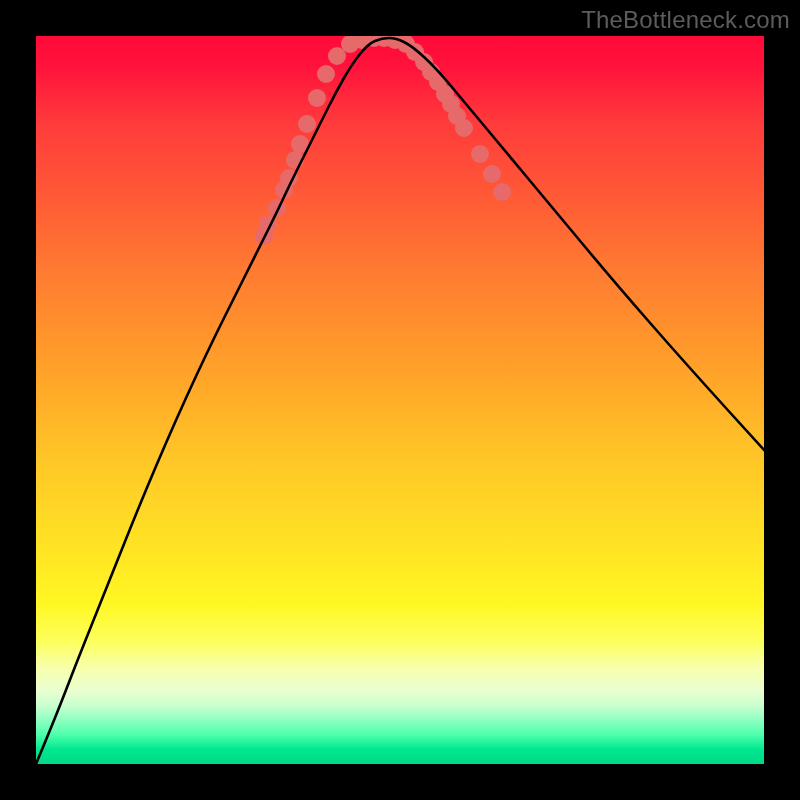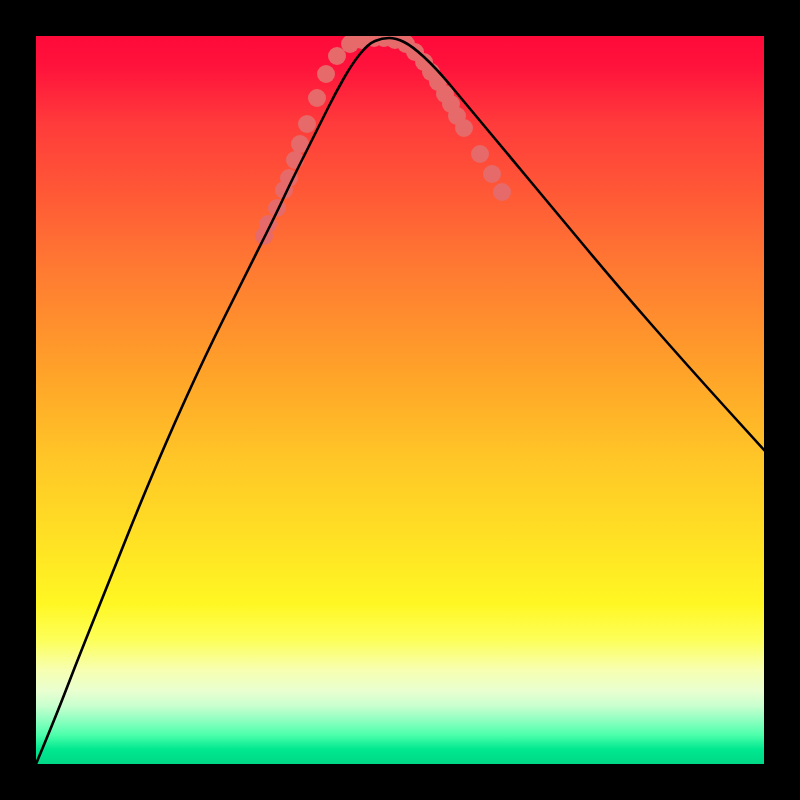--- a/index.html
+++ b/index.html
@@ -101,13 +101,14 @@
           <circle cx="415" cy="68" r="9" fill="#e76a6a"></circle>
           <circle cx="421" cy="80" r="9" fill="#e76a6a"></circle>
           <circle cx="428" cy="92" r="9" fill="#e76a6a"></circle>
           <circle cx="444" cy="118" r="9" fill="#e76a6a"></circle>
           <circle cx="456" cy="138" r="9" fill="#e76a6a"></circle>
           <circle cx="466" cy="156" r="9" fill="#e76a6a"></circle>
         </g>
       <path id="curve-path" fill="none" stroke="#000000" stroke-width="2.6" stroke-linecap="round" stroke-linejoin="round" d="M 0 728 Q 20 680 30 654 Q 40 628 50 603 Q 60 578 70 553 Q 80 528 90 503 Q 100 478 110 454 Q 120 430 130 407 Q 140 384 150 362 Q 160 340 170 319 Q 180 298 190 278 Q 200 258 210 238 Q 220 218 230 198 Q 240 178 247.5 162 Q 255 146 262.5 131 Q 270 116 277.5 101 Q 285 86 292.5 71 Q 300 56 308 42 Q 316 28 324 18 Q 332 8 339 5 Q 346 2 353 2 Q 360 2 368 6 Q 376 10 388 21 Q 400 32 415 50 Q 430 68 450 92 Q 470 116 495 146 Q 520 176 550 212 Q 580 248 615 288 Q 650 328 689 371 T 728 414"></path>
     </svg>
   </div>
+  <div class="watermark">TheBottleneck.com</div>
 </div>
 
 </body></html>

